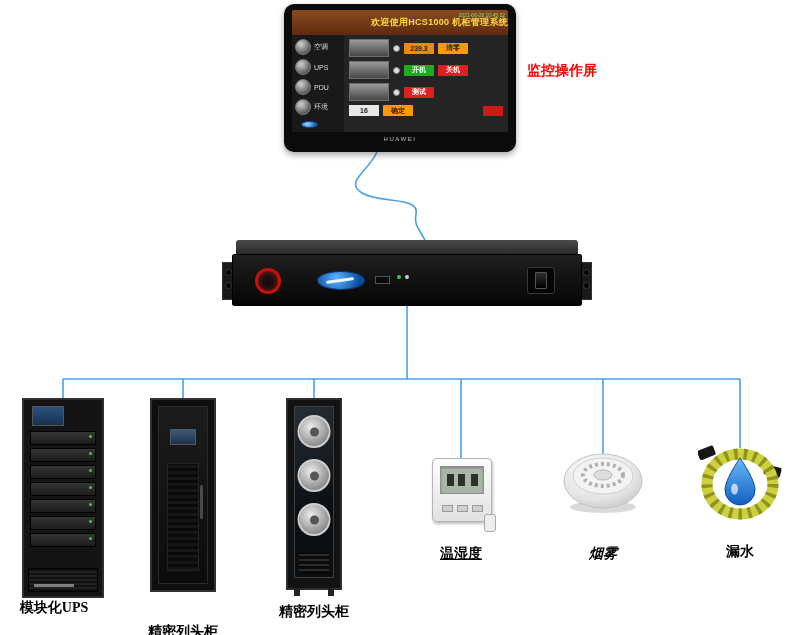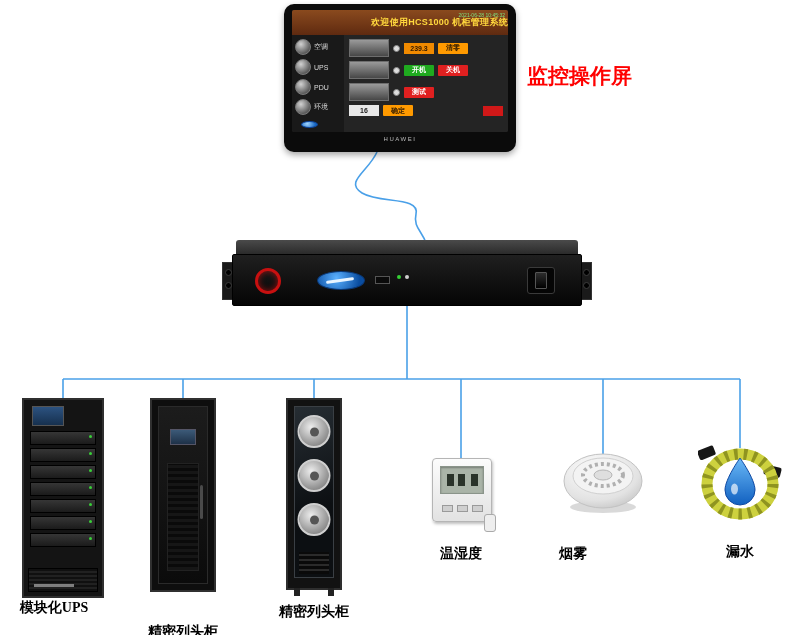--- a/index.html
+++ b/index.html
@@ -2,21 +2,21 @@
 <html><head>
 <meta charset="utf-8">
 <style>
   html,body { margin:0; padding:0; background:#fff; font-family:"Liberation Sans", sans-serif; }
   .canvas { position:relative; width:800px; height:635px; background:#fff; overflow:hidden; }
 
   
   .wires { position:absolute; left:0; top:0; pointer-events:none; }
 
   
-  .red-label { position:absolute; color:#ff0000; font-weight:bold; font-size:21px; font-family:"Liberation Serif", serif; white-space:nowrap; }
+  .red-label { position:absolute; color:#ff0000; font-weight:bold; font-size:14px; font-family:"Liberation Serif", serif; white-space:nowrap; }
   .caption { position:absolute; color:#000; font-weight:bold; font-size:14px; font-family:"Liberation Serif", serif; text-align:center; white-space:nowrap; }
 
   
   .tablet { position:absolute; left:284px; top:4px; width:232px; height:148px; background:#0b0b0b; border-radius:10px;
             box-shadow:0 3px 6px rgba(0,0,0,.35); padding:6px 8px 4px; box-sizing:border-box; }
   .screen { width:100%; height:122px; background:#262626; border-radius:2px; overflow:hidden; display:flex; flex-direction:column; }
   .titlebar { height:25px; flex:0 0 auto; background:linear-gradient(#8a4a1e,#5f2a10); display:flex; align-items:center; justify-content:flex-end; position:relative; }
   .titlebar .t { color:#ffd83d; font-size:9px; font-weight:bold; letter-spacing:.3px; }
   .titlebar .time { position:absolute; right:3px; top:2px; color:#7fe07f; font-size:5px; }
   .screen-body { flex:1; display:flex; min-height:0; }
@@ -228,39 +228,39 @@
       <span class="seg" style="left:17px; top:7px; width:7px; height:12px;"></span>
       <span class="seg" style="left:30px; top:7px; width:7px; height:12px;"></span>
     </div>
     <div class="btnrow">
       <span class="tbtn"></span>
       <span class="tbtn"></span>
       <span class="tbtn"></span>
     </div>
     <div class="probe"></div>
   </div>
-  <div class="caption" style="left:411px; top:545px; width:100px;">温湿度</div>
+  <div class="caption" style="left:411px; top:545px; width:100px;text-decoration:underline;">温湿度</div>
 
   <div class="smoke">
     <svg width="86" height="66" viewBox="0 0 86 66">
       <defs>
         <radialGradient id="smk" cx="40%" cy="30%" r="80%">
           <stop offset="0%" stop-color="#ffffff"></stop>
           <stop offset="70%" stop-color="#e2e2e2"></stop>
           <stop offset="100%" stop-color="#c2c2c2"></stop>
         </radialGradient>
       </defs>
       <ellipse cx="43" cy="57" rx="33" ry="6" fill="rgba(0,0,0,0.15)"></ellipse>
       <ellipse cx="43" cy="31" rx="39" ry="27" fill="url(#smk)" stroke="#c2c2c2"></ellipse>
       <ellipse cx="43" cy="26" rx="30" ry="18" fill="#f3f3f3" stroke="#d0d0d0"></ellipse>
       <ellipse cx="43" cy="25" rx="20" ry="11" fill="none" stroke="#b0b0b0" stroke-width="4" stroke-dasharray="3 3"></ellipse>
       <ellipse cx="43" cy="25" rx="9" ry="5" fill="#dedede" stroke="#b5b5b5"></ellipse>
     </svg>
   </div>
-  <div class="caption" style="left:523px; top:545px; width:100px;">烟雾</div>
+  <div class="caption" style="left:553px; top:545px; width:100px;font-style:italic;">烟雾</div>
 
   <div class="leak">
     <svg width="84" height="82" viewBox="0 0 84 82">
       <defs>
         <linearGradient id="dropg" x1="0" y1="0" x2="0" y2="1">
           <stop offset="0%" stop-color="#6ab9f7"></stop>
           <stop offset="100%" stop-color="#1160c0"></stop>
         </linearGradient>
       </defs>
       <rect x="0" y="6" width="17" height="10" rx="2" fill="#161616" transform="rotate(-22 8 11)"></rect>

